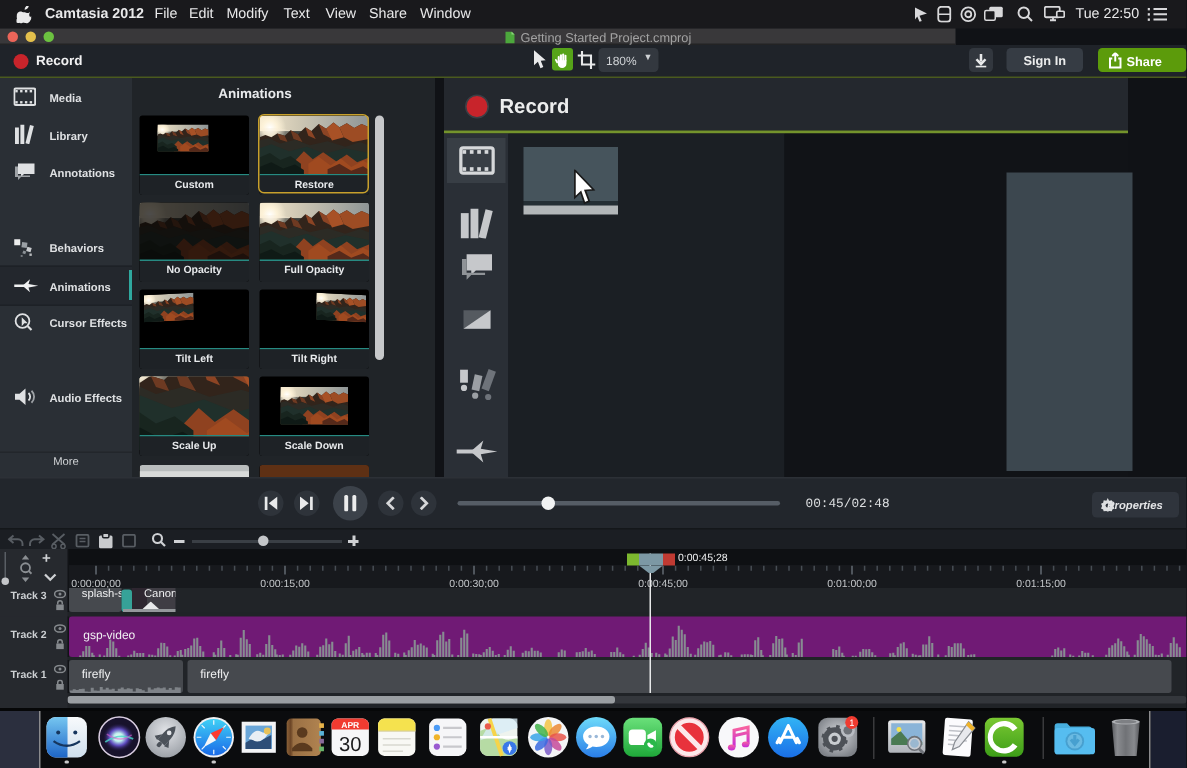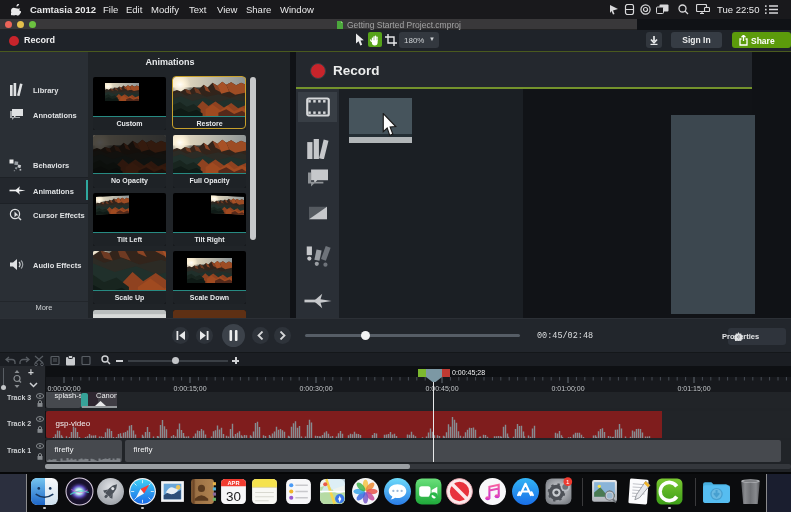--- a/index.html
+++ b/index.html
@@ -183,20 +183,34 @@
   <div style="position:absolute;left:671px;top:2px;width:51px;height:16px;background:#363c44;border-radius:3px;color:#eceded;text-align:center;font-size:8.5px;font-weight:bold;line-height:16px;">Sign In</div>
   <div style="position:absolute;left:732px;top:2px;width:59px;height:16px;background:#5c9b0b;border-radius:3px;"></div>
     <svg style="position:absolute;left:739px;top:5px;" width="9" height="11" viewBox="0 0 9 11">
       <path d="M4.5 0.5 V6 M2.5 2.3 L4.5 0.3 L6.5 2.3" fill="none" stroke="#fff" stroke-width="1.3"></path>
       <path d="M2.5 4 H1 V10 H8 V4 H6.5" fill="none" stroke="#fff" stroke-width="1.3"></path>
     </svg>
     <span style="position:absolute;left:751px;top:6px;color:#fff;font-size:8.5px;font-weight:bold;">Share</span>
 </div>
 
 <div class="abs" id="sidebar">
+  <div class="sbrow" style="top:0px;">
+      <svg width="15" height="13" viewBox="0 0 15 13">
+        <rect x="0.5" y="1" width="14" height="11" rx="1" fill="none" stroke="#dfe1e3" stroke-width="1.4"></rect>
+        <rect x="1.2" y="2" width="1.6" height="1.6" fill="#dfe1e3"></rect>
+        <rect x="4.4" y="2" width="1.6" height="1.6" fill="#dfe1e3"></rect>
+        <rect x="7.6" y="2" width="1.6" height="1.6" fill="#dfe1e3"></rect>
+        <rect x="10.8" y="2" width="1.6" height="1.6" fill="#dfe1e3"></rect>
+        <rect x="1.2" y="9.4" width="1.6" height="1.6" fill="#dfe1e3"></rect>
+        <rect x="4.4" y="9.4" width="1.6" height="1.6" fill="#dfe1e3"></rect>
+        <rect x="7.6" y="9.4" width="1.6" height="1.6" fill="#dfe1e3"></rect>
+        <rect x="10.8" y="9.4" width="1.6" height="1.6" fill="#dfe1e3"></rect>
+      </svg>
+      <span class="lbl">Media</span>
+    </div>
   <div class="sbrow" style="top:25px;">
       <svg width="15" height="13" viewBox="0 0 15 13">
         <rect x="1" y="2" width="2.6" height="11" fill="#dfe1e3"></rect>
         <rect x="4.6" y="0" width="2.6" height="13" fill="#dfe1e3"></rect>
         <rect x="9.4" y="0.5" width="2.6" height="12.5" fill="#dfe1e3" transform="rotate(14 10.7 7)"></rect>
       </svg>
       <span class="lbl">Library</span>
     </div>
   <div class="sbrow" style="top:50px;">
       <svg width="15" height="13" viewBox="0 0 15 13">
@@ -410,21 +424,21 @@
       <path d="M1.5 0.5 L5.5 4.5 L1.5 8.5" fill="none" stroke="#d6d7d9" stroke-width="1.8"></path>
     </svg>
   <div style="position:absolute;left:305px;top:15px;width:215px;height:3px;border-radius:1.5px;background:#565d66;"></div>
   <div style="position:absolute;left:361px;top:12px;width:9px;height:9px;border-radius:50%;background:#f2f3f4;"></div>
   <span style="position:absolute;left:537px;top:12px;color:#dcdee0;font-size:8.5px;font-family:'Liberation Mono',monospace;">00:45/02:48</span>
   <div style="position:absolute;left:728px;top:9px;width:58px;height:17px;background:#2f343c;border-radius:3px;"></div>
   <svg style="position:absolute;left:734px;top:13px;" width="9" height="9" viewBox="0 0 10 10">
       <path d="M5 0 L6 2 L8 1.6 L8.4 3.5 L10 4.2 L9.2 6 L10 7.8 L8.4 8.5 L8 10 L6 9.6 L5 11 L4 9.6 L2 10 L1.6 8.5 L0 7.8 L0.8 6 L0 4.2 L1.6 3.5 L2 1.6 L4 2 Z" fill="#dcdee0"></path>
       <circle cx="5" cy="5.6" r="1.6" fill="#2f343c"></circle>
     </svg>
-  <span style="position:absolute;left:722px;top:13px;color:#e4e5e7;font-size:7.5px;font-weight:bold;">Properties</span>
+  <span style="position:absolute;left:738px;top:13px;color:#e4e5e7;font-size:7.5px;font-weight:bold;font-style:italic;">Properties</span>
 </div>
 
 <div class="abs" id="tltools">
   <svg style="position:absolute;left:5px;top:3px;" width="11" height="9" viewBox="0 0 11 9">
       <path d="M4 1 L1 3.5 L4 6 M1 3.5 H7 a3 3 0 0 1 3 3 V8" fill="none" stroke="#585d63" stroke-width="1.3"></path>
     </svg>
   <svg style="position:absolute;left:19px;top:3px;" width="11" height="9" viewBox="0 0 11 9">
       <path d="M7 1 L10 3.5 L7 6 M10 3.5 H4 a3 3 0 0 0 -3 3 V8" fill="none" stroke="#585d63" stroke-width="1.3"></path>
     </svg>
   <svg style="position:absolute;left:34px;top:2px;" width="10" height="11" viewBox="0 0 10 11">
@@ -570,21 +584,21 @@
   <div style="position:absolute;left:80.5px;top:27px;width:7px;height:15px;background:#36a298;border-radius:2px;"></div>
   <div class="clip" style="left:88px;top:26px;width:29px;height:16px;border-radius:0 0 2px 2px;background:#3f3d44;">
       <div style="position:absolute;left:0;top:0;width:10px;height:16px;background:#2e2630;"></div>
       <span style="position:absolute;left:8px;top:-1px;">Canon</span>
     </div>
   <div style="position:absolute;left:82px;top:39.5px;width:35px;height:2.5px;background:#94989b;"></div>
   <svg style="position:absolute;left:95px;top:35px;" width="11" height="5" viewBox="0 0 11 5">
       <path d="M5.5 0 L11 5 L0 5 Z" fill="#e8e9ea"></path>
     </svg>
 
-  <div class="clip" style="left:45.5px;top:44.5px;width:616px;height:27px;border-radius:2px 0 0 2px;background:#7f1d1d;">
+  <div class="clip" style="left:45.5px;top:44.5px;width:745px;height:27px;border-radius:2px 0 0 2px;background:#701a75;">
     <svg style="position:absolute;left:0;top:0;" width="746" height="27" viewBox="0 0 746 27">
         <path d="M7.5 27 V26.0 M9.5 27 V23.2 M11.5 27 V19.6 M13.5 27 V19.7 M15.5 27 V24.2 M16.5 27 V25.8 M20.5 27 V25.3 M23.5 27 V26.0 M25.5 27 V21.0 M27.5 27 V15.4 M29.5 27 V16.7 M31.5 27 V21.1 M33.5 27 V26.1 M39.5 27 V26.0 M41.5 27 V25.3 M43.5 27 V22.9 M45.5 27 V24.4 M47.5 27 V24.4 M49.5 27 V24.3 M53.5 27 V25.4 M55.5 27 V25.5 M57.5 27 V26.0 M59.5 27 V21.2 M61.5 27 V17.5 M63.5 27 V17.7 M65.5 27 V20.0 M67.5 27 V25.9 M70.5 27 V26.0 M72.5 27 V23.0 M74.5 27 V22.3 M75.5 27 V25.5 M77.5 27 V21.7 M79.5 27 V21.0 M81.5 27 V19.4 M83.5 27 V14.7 M85.5 27 V14.1 M87.5 27 V19.6 M89.5 27 V23.4 M96.5 27 V23.8 M97.5 27 V25.5 M99.5 27 V21.0 M101.5 27 V16.0 M103.5 27 V21.0 M107.5 27 V25.6 M111.5 27 V25.1 M112.5 27 V25.5 M114.5 27 V14.1 M116.5 27 V9.0 M118.5 27 V15.2 M120.5 27 V18.3 M125.5 27 V25.2 M127.5 27 V24.1 M129.5 27 V25.5 M131.5 27 V18.3 M133.5 27 V12.5 M135.5 27 V19.0 M137.5 27 V21.9 M138.5 27 V25.4 M140.5 27 V25.6 M142.5 27 V25.3 M147.5 27 V25.5 M149.5 27 V22.6 M151.5 27 V19.4 M153.5 27 V20.1 M155.5 27 V17.9 M157.5 27 V19.4 M159.5 27 V23.4 M165.5 27 V25.5 M167.5 27 V20.2 M169.5 27 V19.2 M171.5 27 V14.6 M173.5 27 V18.5 M175.5 27 V16.8 M177.5 27 V23.0 M180.5 27 V24.7 M182.5 27 V25.5 M184.5 27 V17.9 M186.5 27 V12.8 M187.5 27 V25.6 M189.5 27 V22.9 M191.5 27 V21.8 M193.5 27 V20.3 M195.5 27 V24.3 M196.5 27 V25.5 M198.5 27 V24.1 M200.5 27 V24.2 M204.5 27 V24.3 M205.5 27 V25.6 M207.5 27 V20.5 M209.5 27 V12.1 M211.5 27 V10.7 M213.5 27 V16.0 M217.5 27 V24.2 M219.5 27 V24.9 M223.5 27 V24.0 M224.5 27 V25.6 M226.5 27 V22.5 M228.5 27 V20.5 M230.5 27 V15.7 M232.5 27 V18.8 M234.5 27 V18.0 M236.5 27 V19.3 M238.5 27 V20.7 M242.5 27 V24.8 M243.5 27 V25.6 M245.5 27 V15.8 M247.5 27 V12.2 M249.5 27 V10.2 M251.5 27 V16.7 M253.5 27 V15.0 M255.5 27 V25.4 M259.5 27 V25.6 M261.5 27 V14.1 M263.5 27 V8.8 M265.5 27 V11.4 M269.5 27 V24.7 M271.5 27 V25.0 M273.5 27 V25.2 M274.5 27 V25.6 M276.5 27 V23.9 M278.5 27 V21.6 M280.5 27 V20.3 M282.5 27 V22.8 M284.5 27 V25.6 M286.5 27 V25.0 M290.5 27 V25.6 M292.5 27 V22.2 M294.5 27 V19.9 M296.5 27 V22.8 M302.5 27 V24.2 M304.5 27 V22.8 M306.5 27 V23.2 M308.5 27 V20.8 M310.5 27 V22.8 M312.5 27 V22.9 M314.5 27 V24.0 M326.5 27 V23.9 M328.5 27 V22.0 M330.5 27 V22.6 M338.5 27 V23.8 M340.5 27 V23.6 M342.5 27 V23.1 M344.5 27 V21.0 M346.5 27 V23.5 M348.5 27 V22.7 M350.5 27 V25.0 M361.5 27 V23.6 M363.5 27 V23.7 M365.5 27 V20.7 M367.5 27 V23.8 M369.5 27 V25.2 M376.5 27 V26.2 M380.5 27 V25.5 M382.5 27 V21.6 M384.5 27 V17.5 M386.5 27 V20.7 M388.5 27 V24.3 M391.5 27 V24.2 M393.5 27 V25.1 M397.5 27 V24.7 M398.5 27 V25.5 M400.5 27 V21.3 M402.5 27 V13.3 M404.5 27 V15.7 M406.5 27 V6.1 M408.5 27 V8.8 M410.5 27 V11.8 M412.5 27 V20.3 M414.5 27 V24.8 M417.5 27 V25.5 M419.5 27 V21.2 M421.5 27 V18.7 M423.5 27 V16.7 M425.5 27 V17.1 M427.5 27 V16.4 M429.5 27 V18.8 M433.5 27 V25.8 M434.5 27 V25.5 M437.5 27 V23.8 M439.5 27 V24.0 M441.5 27 V25.8 M448.5 27 V25.3 M450.5 27 V25.2 M452.5 27 V25.1 M454.5 27 V25.3 M455.5 27 V25.7 M457.5 27 V15.8 M459.5 27 V13.8 M461.5 27 V22.4 M462.5 27 V25.8 M467.5 27 V25.7 M469.5 27 V17.9 M471.5 27 V13.0 M473.5 27 V15.0 M475.5 27 V14.7 M477.5 27 V20.6 M478.5 27 V25.3 M482.5 27 V24.4 M484.5 27 V25.7 M486.5 27 V17.4 M488.5 27 V14.8 M509.5 27 V21.7 M511.5 27 V22.4 M513.5 27 V20.0 M515.5 27 V24.2 M516.5 27 V26.1 M522.5 27 V26.2 M524.5 27 V26.1 M527.5 27 V23.5 M529.5 27 V21.7 M531.5 27 V21.8 M533.5 27 V21.7 M535.5 27 V23.8 M537.5 27 V25.9 M547.5 27 V24.5 M549.5 27 V24.2 M550.5 27 V25.8 M552.5 27 V20.3 M554.5 27 V18.0 M556.5 27 V17.2 M558.5 27 V21.1 M562.5 27 V24.9 M564.5 27 V25.5 M566.5 27 V26.0 M567.5 27 V25.8 M569.5 27 V18.7 M571.5 27 V18.6 M573.5 27 V13.1 M575.5 27 V17.6 M579.5 27 V25.4 M584.5 27 V25.8 M586.5 27 V19.6 M588.5 27 V20.4 M590.5 27 V17.9 M592.5 27 V17.8 M594.5 27 V17.9 M596.5 27 V21.4 M599.5 27 V25.6 M601.5 27 V25.4 M603.5 27 V25.2 M655.5 27 V26.0 M657.5 27 V21.6 M659.5 27 V20.6 M661.5 27 V22.6 M663.5 27 V21.2 M667.5 27 V25.4 M669.5 27 V26.1 M673.5 27 V26.0 M675.5 27 V23.0 M677.5 27 V24.1 M679.5 27 V24.2 M682.5 27 V25.8 M691.5 27 V25.5 M693.5 27 V20.8 M695.5 27 V19.2 M697.5 27 V17.8 M699.5 27 V14.6 M701.5 27 V16.5 M703.5 27 V19.9 M705.5 27 V23.4 M706.5 27 V25.5 M710.5 27 V25.5 M712.5 27 V15.9 M714.5 27 V11.6 M716.5 27 V13.2 M718.5 27 V15.2 M720.5 27 V18.1 M722.5 27 V19.6 M724.5 27 V25.5 M726.5 27 V25.6 M728.5 27 V24.6 M732.5 27 V25.5 M734.5 27 V17.6 M736.5 27 V13.9 M738.5 27 V18.0 M740.5 27 V20.5" stroke="#878c91" stroke-width="1.4"></path>
       </svg>
     <span style="position:absolute;left:10px;top:8px;font-size:8px;">gsp-video</span>
   </div>
 
   <div class="clip" style="left:45.5px;top:73.5px;width:76px;height:22.5px;">
     <svg style="position:absolute;left:0;top:0;" width="76" height="22" viewBox="0 0 76 22">
         <path d="M1.5 22 V20.4 M3.5 22 V19.5 M5.5 22 V20.0 M7.5 22 V19.3 M9.5 22 V19.2 M11.5 22 V21.0 M13.5 22 V21.2 M15.5 22 V18.5 M17.5 22 V20.4 M19.5 22 V20.5 M21.5 22 V18.0 M23.5 22 V19.7 M25.5 22 V18.5 M27.5 22 V19.7 M29.5 22 V19.2 M31.5 22 V20.7 M33.5 22 V19.2 M35.5 22 V18.4 M37.5 22 V19.5 M39.5 22 V18.8 M41.5 22 V19.1 M43.5 22 V21.0 M45.5 22 V18.8 M47.5 22 V19.3 M49.5 22 V20.2 M51.5 22 V21.1 M53.5 22 V18.4 M55.5 22 V19.7 M57.5 22 V18.9 M59.5 22 V18.4 M61.5 22 V18.9 M63.5 22 V18.3 M65.5 22 V19.9 M67.5 22 V18.6 M69.5 22 V19.8 M71.5 22 V18.2 M73.5 22 V18.4" stroke="#7e8287" stroke-width="2"></path>
       </svg>

